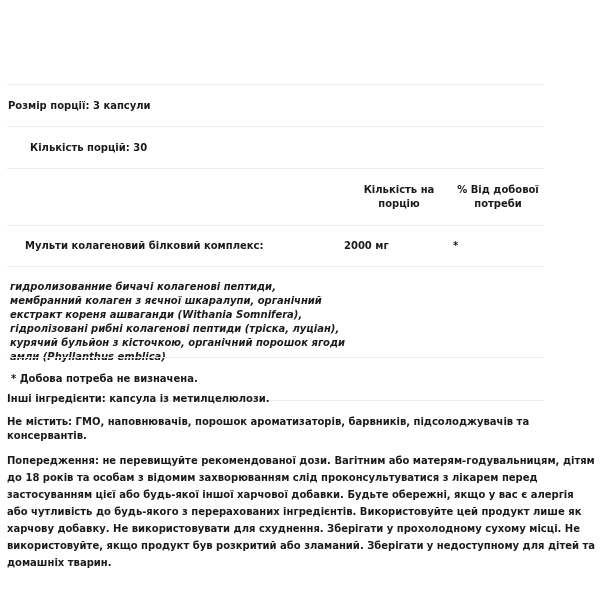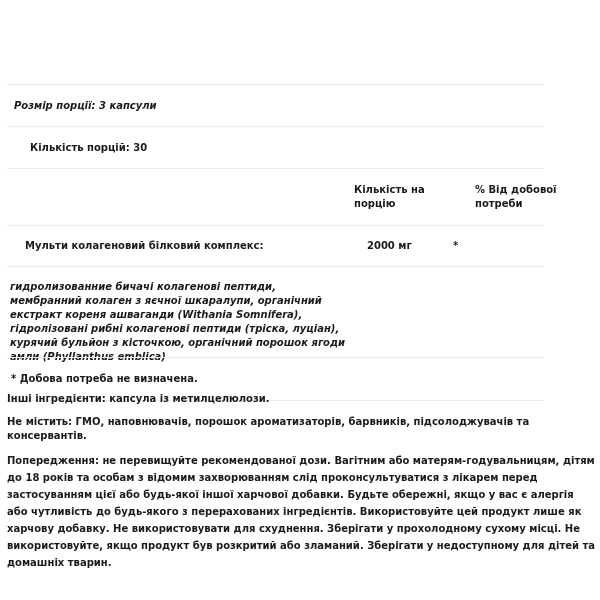--- a/index.html
+++ b/index.html
@@ -28,31 +28,31 @@
       border-top: 1px solid #ececec;
       position: relative;
     }
     .row.last {
       border-bottom: 1px solid #ececec;
     }
     .cell {
       position: absolute;
     }
     .serving-size { height: 41px; }
-    .serving-size .cell { left: 7px; top: 14px; font-style: italic; }
+    .serving-size .cell { left: 1px; top: 14px; }
     .servings-count { height: 41px; }
     .servings-count .cell { left: 3px; top: 14px; padding-left: 20px; }
 
-    .header-row { height: 56px; }
+    .header-row { height: 56px; text-align: center; }
     .header-row .amount-head { left: 347px; top: 14px; width: 90px; }
-    .header-row .dv-head { left: 446px; top: 14px; width: 90px; margin-left: 22px; }
+    .header-row .dv-head { left: 446px; top: 14px; width: 90px; }
 
     .ingredient-row { height: 40px; }
     .ingredient-row .name { left: 18px; top: 13px; }
-    .ingredient-row .amount { left: 360px; top: 13px; }
+    .ingredient-row .amount { left: 337px; top: 13px; }
     .ingredient-row .dv { left: 446px; top: 13px; }
 
     .composition-row { height: 90px; }
     .composition-row .cell { left: 3px; top: 13px; width: 340px; font-style: italic; }
 
     .footnote-row { height: 42px; }
     .footnote-row .cell { left: 4px; top: 14px; }
 
     .paragraphs {
       position: absolute;

